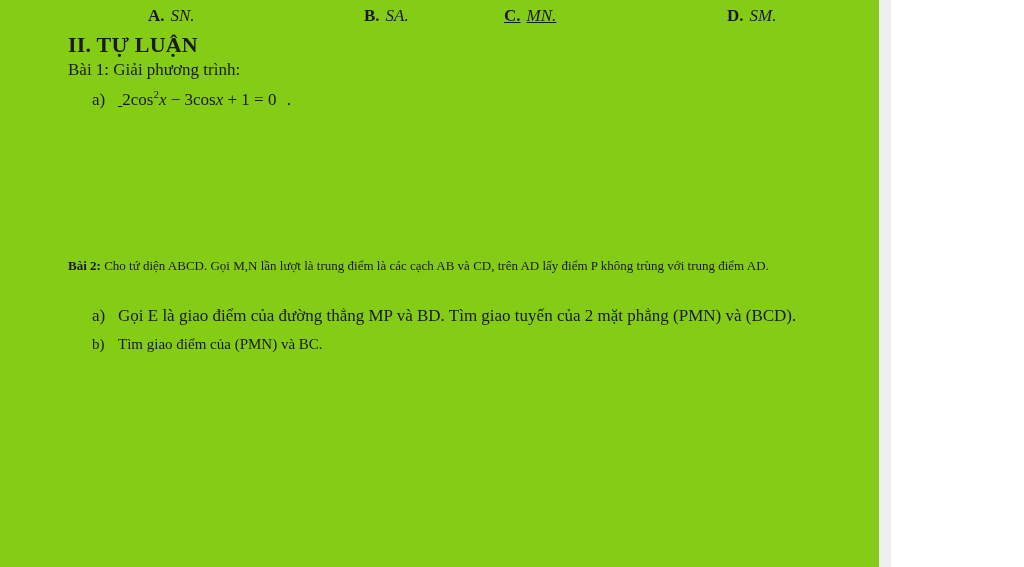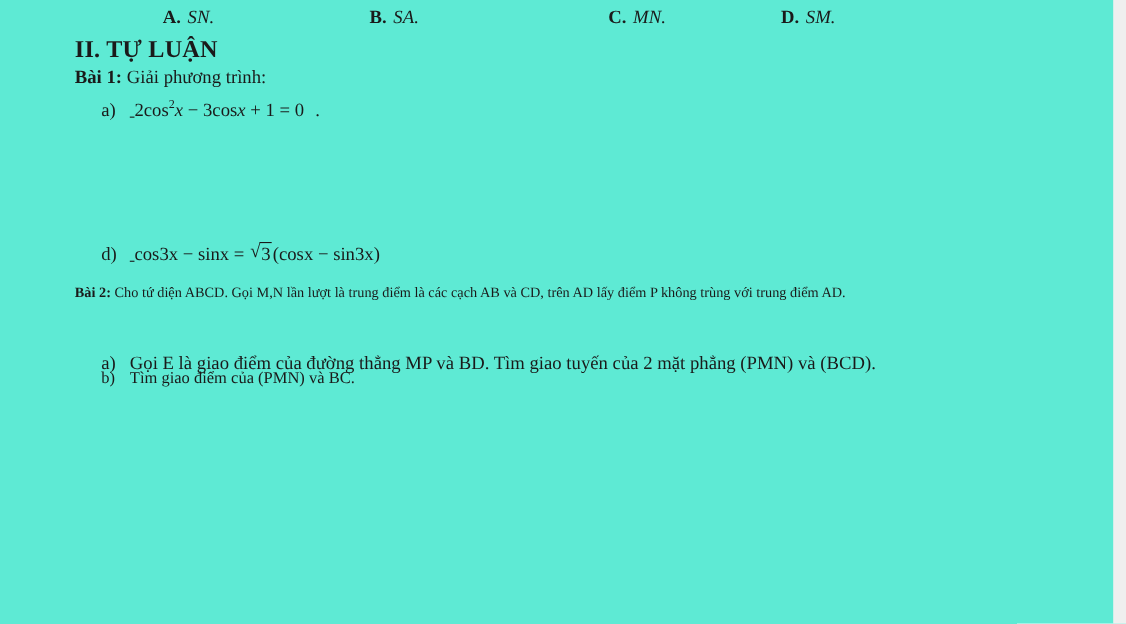--- a/index.html
+++ b/index.html
@@ -10,23 +10,23 @@
   body {
     width: 1024px;
     height: 567px;
     font-family: "Liberation Serif", serif;
     color: #1a1a1a;
     position: relative;
     overflow: hidden;
   }
   .page {
     position: relative;
-    width: 1024px;
-    height: 567px;
-    background: #5eead4;
+    width: 891px;
+    height: 567px;
+    background: #84cc16;
   }
   .edge-right {
     position: absolute;
     top: 0;
     right: 0;
     width: 12px;
     height: 567px;
     background: #efefef;
   }
   .content {
@@ -52,43 +52,43 @@
   }
   .mc-item .lbl {
     font-weight: bold;
     font-family: "Liberation Serif", serif;
   }
   .mc-item .val {
     font-style: italic;
     margin-left: 6px;
   }
   .mc-a { left: 148px; }
-  .mc-b { left: 336px; }
-  .mc-c { left: 553px; }
-  .mc-d { left: 710px; }
+  .mc-b { left: 364px; }
+  .mc-c { left: 504px; text-decoration: underline; }
+  .mc-d { left: 727px; }
 
   
   .sec-head {
     position: absolute;
     left: 68px;
     top: 32px;
     font-size: 22px;
     font-weight: bold;
     letter-spacing: .2px;
   }
 
   
   .bai1-head {
     position: absolute;
     left: 68px;
     top: 60px;
     font-size: 17px;
   }
   .bai1-head .b {
-    font-weight: bold;
+    font-weight: normal;
     text-align: center;
   }
 
   .eq {
     position: absolute;
     font-size: 17px;
     white-space: nowrap;
     text-decoration: underline;
   }
   .eq .mark {
@@ -167,21 +167,21 @@
     top: 256px;
     width: 880px;
     font-size: 13px;
     line-height: 1.5;
   }
   .bai2-p1 .b { font-weight: bold; }
 
   .sub-a {
     position: absolute;
     left: 92px;
-    top: 320px;
+    top: 306px;
     font-size: 17px;
     white-space: nowrap;
   }
   .sub-b {
     position: absolute;
     left: 92px;
     top: 336px;
     font-size: 15px;
     white-space: nowrap;
   }
@@ -223,27 +223,20 @@
       <span class="body">
         <span>2cos</span><sup class="pw">2</sup><span class="ital">x</span>
         <span>− 3cos</span><span class="ital">x</span>
         <span>+ 1 = 0</span>
         <span class="dot">.</span>
       </span>
     </div>
 
 
 
-    <div class="eq eq-d">
-      <span class="mark">d)</span>
-      <span class="body">
-        <span>cos3x − sinx =</span>
-        <span class="rad"><span class="under">3</span></span><span>(cosx − sin3x)</span>
-      </span>
-    </div>
 
     <div class="bai2-p1">
       <span class="b">Bài 2:</span>
       <span>Cho tứ diện ABCD. Gọi M,N lần lượt là trung điểm là các cạch AB và CD, trên AD lấy điểm P</span>
       <span>không trùng với trung điểm AD.</span>
     </div>
 
     <div class="sub-a">
       <span class="sub-mark">a)</span><span>Gọi E là giao điểm của đường thẳng MP và BD. Tìm giao tuyến của 2 mặt phẳng (PMN) và (BCD).</span>
     </div>

